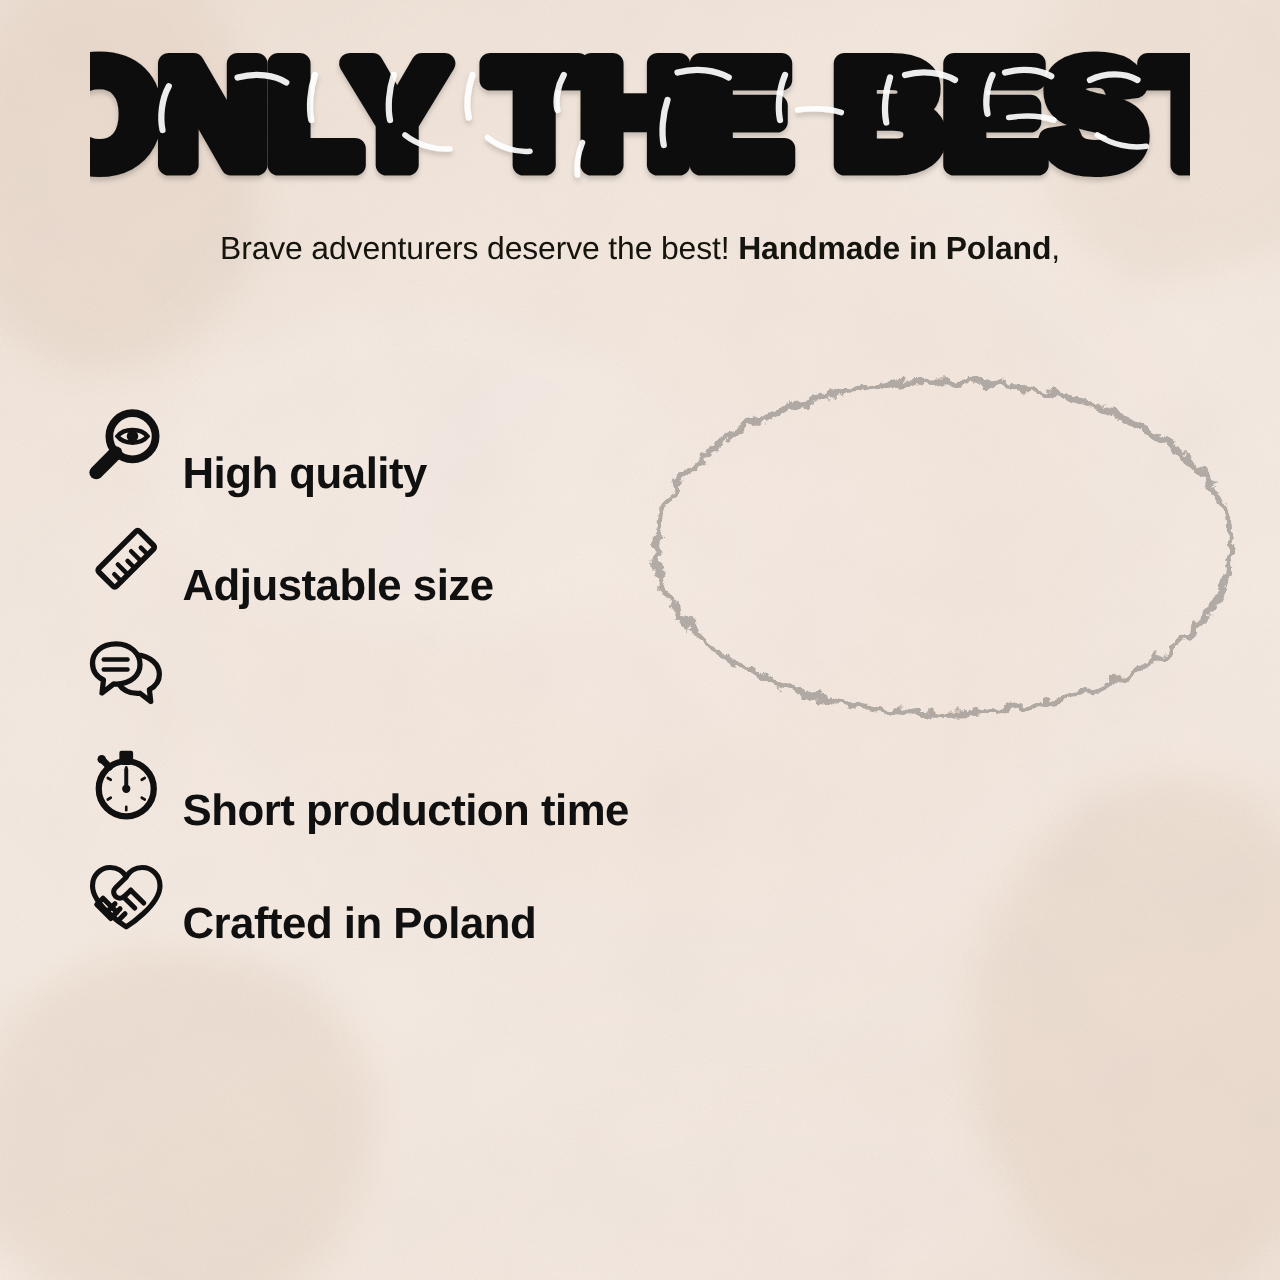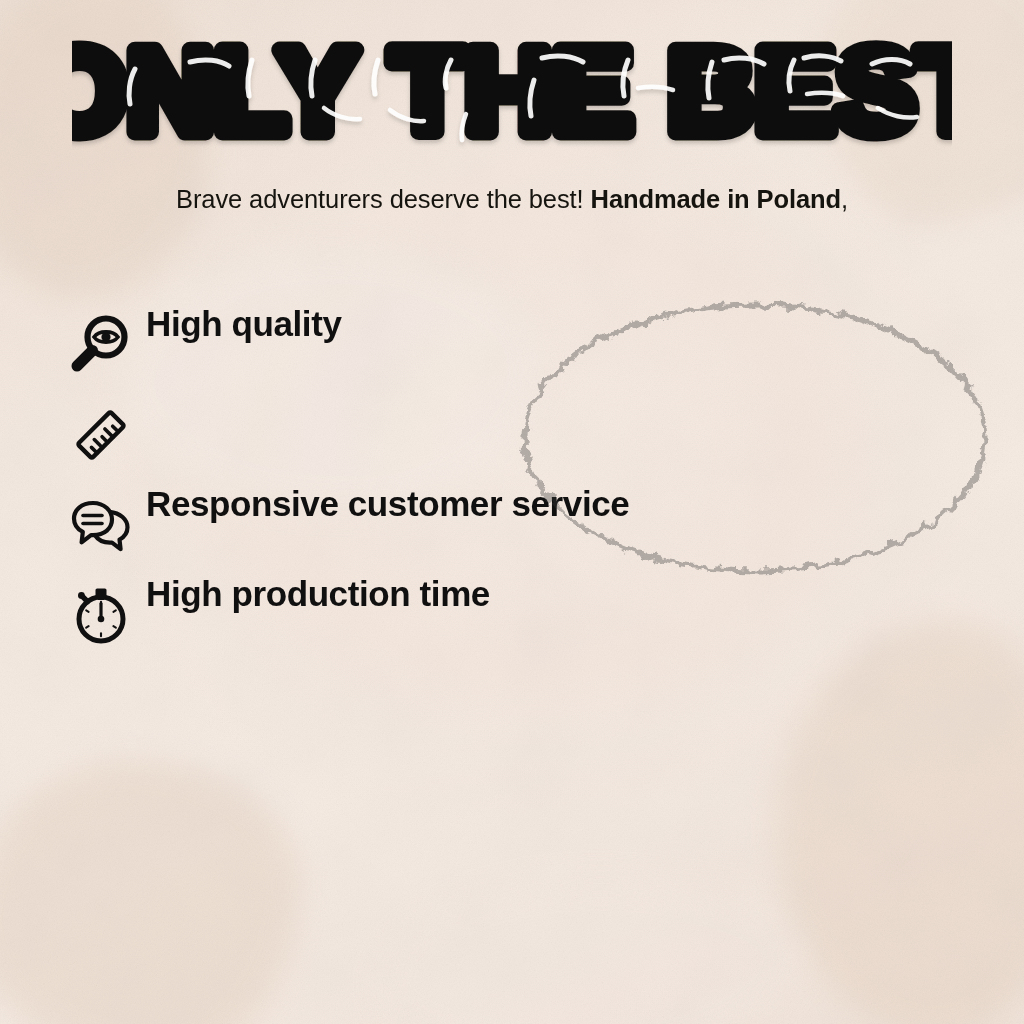--- a/index.html
+++ b/index.html
@@ -50,21 +50,21 @@
     font-size:25.5px;line-height:34px;color:#16140f;
     letter-spacing:-.1px;
   }
   .subtitle b{font-weight:700;}
 
   
   .features{
     position:absolute;left:62px;top:306px;width:700px;
   }
   .feature-row{
-    display:flex;align-items:flex-start;height:90px;
+    display:flex;align-items:flex-end;height:90px;
   }
   .feature-icon{
     width:78px;min-width:78px;height:78px;
     display:flex;align-items:center;justify-content:center;
   }
   .feature-icon svg{display:block;}
   .feature-label{
     font-size:35px;font-weight:700;color:#111010;
     letter-spacing:-.4px;line-height:1;
     white-space:nowrap;
@@ -186,40 +186,40 @@
             <g stroke="#111010" stroke-width="3.6" stroke-linecap="round">
               <path d="M15.5 41 L15.5 33"></path>
               <path d="M23 41 L23 29.5"></path>
               <path d="M30.5 41 L30.5 33"></path>
               <path d="M38 41 L38 29.5"></path>
               <path d="M45.5 41 L45.5 33"></path>
             </g>
           </g>
         </svg>
       </span>
+      <span class="feature-label">Adjustable size</span>
     </div>
 
     <div class="feature-row">
       <span class="feature-icon">
         <svg width="64" height="62" viewBox="0 0 64 62">
           <g fill="none" stroke="#111010" stroke-width="4.2" stroke-linejoin="round">
             <path d="M24 9 C12.4 9 5 16 5 24.5 C5 30.2 8.4 35.2 13.8 37.9
                      L12.6 48.4 L22 41.1 C22.7 41.2 23.3 41.2 24 41.2
                      C35.6 41.2 43 34.2 43 25.6 C43 17 35.6 9 24 9 Z"></path>
             <path d="M40.5 17.8 C51.2 18.8 58.5 25.6 58.5 33.3
                      C58.5 38.5 55.4 43 50.5 45.6 L51.6 55.2 L43 48.6
                      C42.3 48.7 41.6 48.7 41 48.7 C34.5 48.7 28.8 45.6 25.8 41"></path>
           </g>
           <g stroke="#111010" stroke-width="3.6" stroke-linecap="round">
             <path d="M14 21.5 L33 21.5"></path>
             <path d="M14 29.5 L33 29.5"></path>
           </g>
         </svg>
       </span>
-      <span class="feature-label">Responsive customer service</span>
     </div>
 
     <div class="feature-row">
       <span class="feature-icon">
         <svg width="62" height="62" viewBox="0 0 62 62">
           <circle cx="31" cy="35" r="22" fill="none" stroke="#111010" stroke-width="5"></circle>
           <rect x="25.5" y="4.5" width="11" height="9.5" rx="1.6" fill="#111010"></rect>
           <rect x="27.5" y="12" width="7" height="4" fill="#111010"></rect>
           <path d="M12.6 12.6 L17.6 17.6" stroke="#111010" stroke-width="5.4" stroke-linecap="round"></path>
           <circle cx="11.4" cy="11.4" r="3.4" fill="#111010"></circle>
@@ -228,23 +228,43 @@
           <g stroke="#111010" stroke-width="2.1" stroke-linecap="round">
             <path d="M31 17.8 L31 20.6"></path>
             <path d="M45.8 26.4 L43.4 27.8"></path>
             <path d="M45.8 43.6 L43.4 42.2"></path>
             <path d="M31 52.2 L31 49.4"></path>
             <path d="M16.2 43.6 L18.6 42.2"></path>
             <path d="M16.2 26.4 L18.6 27.8"></path>
           </g>
         </svg>
       </span>
-      <span class="feature-label">High production time</span>
+      <span class="feature-label">Short production time</span>
     </div>
 
+    <div class="feature-row">
+      <span class="feature-icon">
+        <svg width="66" height="62" viewBox="0 0 66 62">
+          <g fill="none" stroke="#111010" stroke-width="4.1" stroke-linejoin="round" stroke-linecap="round">
+            <path d="M33 55.5 C33 55.5 6 38.5 6 22.5 C6 14 12.6 8 20.2 8
+                     C25.6 8 30.4 11 33 15.4 C35.6 11 40.4 8 45.8 8
+                     C53.4 8 60 14 60 22.5 C60 38.5 33 55.5 33 55.5 Z"></path>
+            <path d="M33 15.8 L24.4 24.2 C22.4 26.2 22.4 29.2 24.4 31.1
+                     C26.4 33 29.5 33 31.5 31.1 L36.6 26.2"></path>
+            <path d="M36.6 26.2 L47 36.4"></path>
+            <path d="M30.8 31.6 L39.8 40.4"></path>
+            <path d="M24 37 L19 42"></path>
+            <path d="M28 41 L23 46"></path>
+            <path d="M32 45 L27 50"></path>
+            <path d="M14.4 32.6 L9.4 37.6 L20.6 48.8 L25.6 43.8 Z"></path>
+          </g>
+        </svg>
+      </span>
+      <span class="feature-label">Crafted in Poland</span>
+    </div>
 
   </div>
 
   <div class="photo photo-top">
     <svg width="498" height="334" viewBox="0 0 498 334">
       <defs>
         <filter id="tear1">
           <feTurbulence type="fractalNoise" baseFrequency="0.035 0.05" numOctaves="5" seed="3" result="n"></feTurbulence>
           <feDisplacementMap in="SourceGraphic" in2="n" scale="34" xChannelSelector="R" yChannelSelector="G"></feDisplacementMap>
         </filter>

